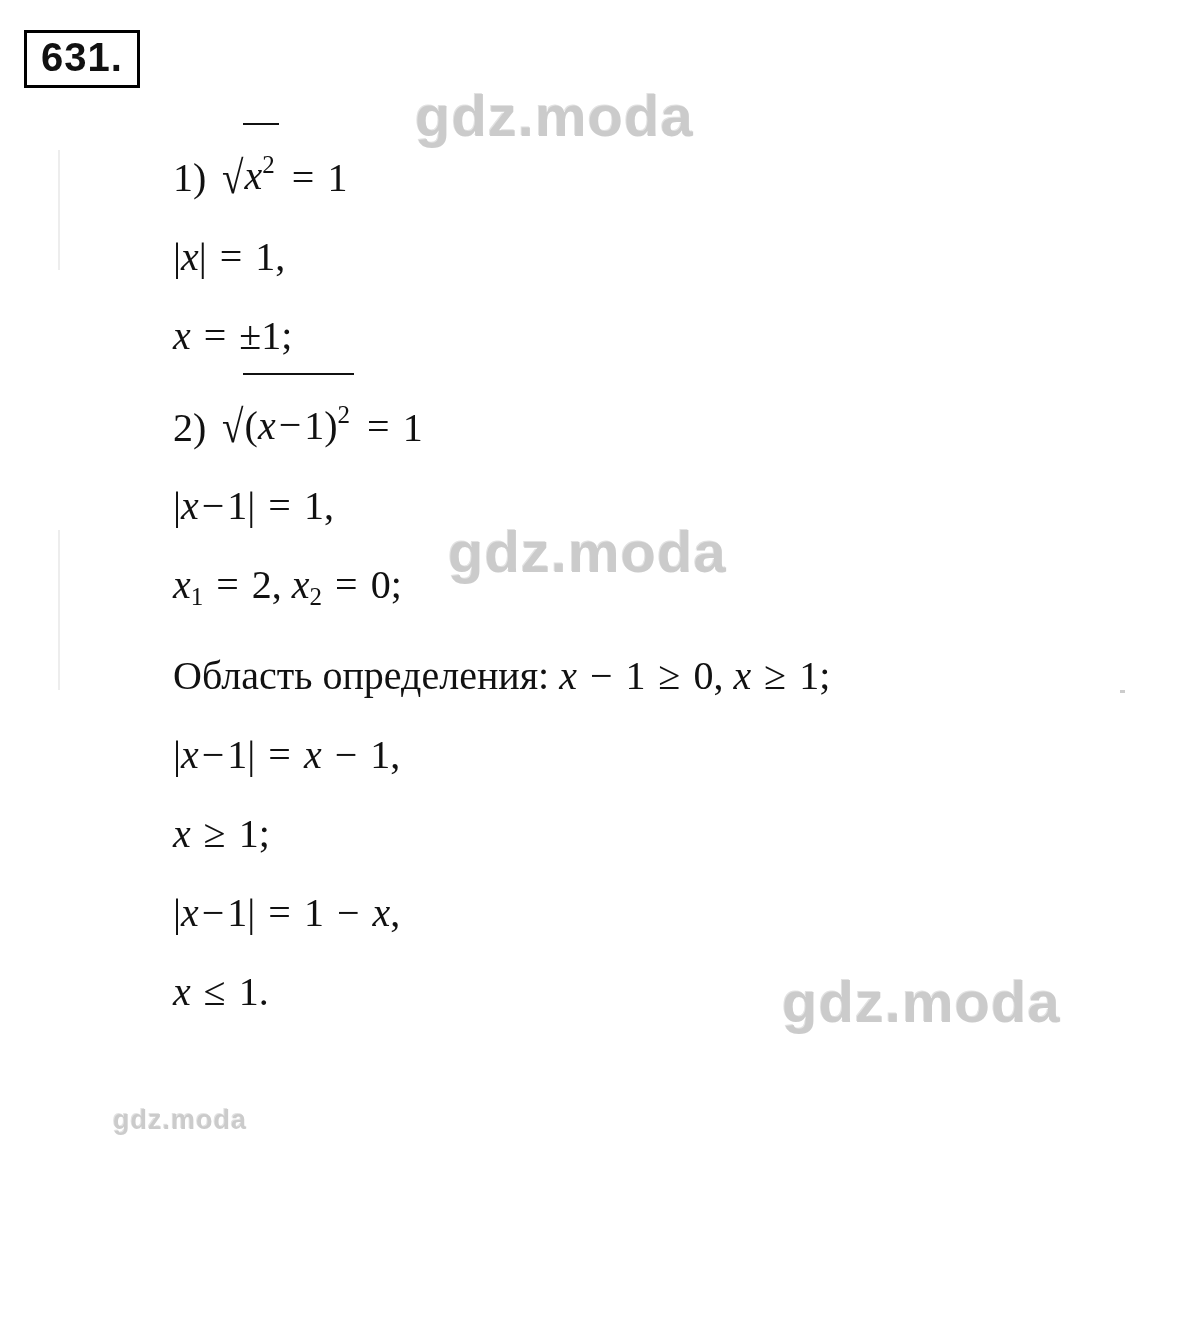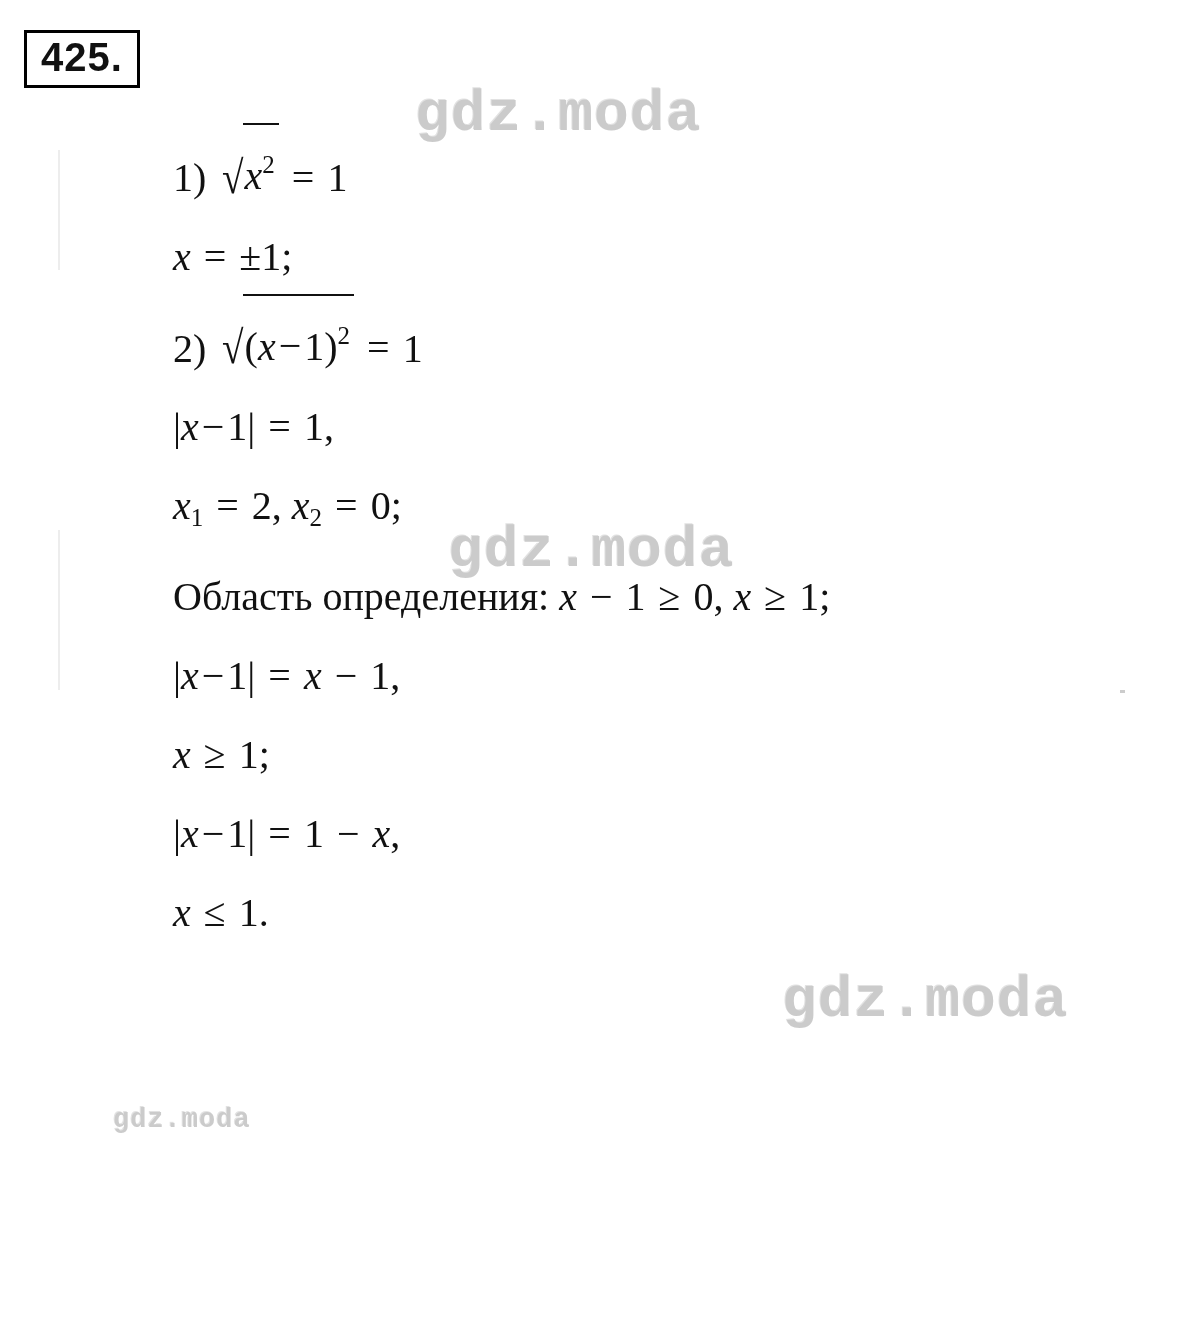--- a/index.html
+++ b/index.html
@@ -75,21 +75,21 @@
     border-top: 2px solid #111;
     padding: 0 4px 0 2px;
     margin-left: -3px;
     position: relative;
     top: -2px;
   }
 
   
   .wm {
     position: absolute;
-    font-family: Liberation Mono, monospace;
+    font-family: Liberation Sans, sans-serif;
     font-weight: bold;
     color: #b8b8b8;
     opacity: 0.72;
     letter-spacing: 1px;
     text-shadow: 1px 1px 0 #ffffff, -1px -1px 0 #d8d8d8;
     pointer-events: none;
     user-select: none;
   }
   #wm-1 { left: 415px; top: 82px;  font-size: 58px; }
   #wm-2 { left: 448px; top: 518px; font-size: 58px; }
@@ -101,21 +101,21 @@
     position: absolute;
     background: #ededed;
   }
   #artifact-1 { left: 58px; top: 150px; width: 2px; height: 120px; }
   #artifact-2 { left: 58px; top: 530px; width: 2px; height: 160px; }
   #artifact-3 { left: 1120px; top: 690px; width: 5px; height: 3px; background:#cccccc; }
 </style>
 </head>
 <body>
 
-<div id="exercise-number">425.</div>
+<div id="exercise-number">631.</div>
 
 <div class="artifact" id="artifact-1"></div>
 <div class="artifact" id="artifact-2"></div>
 <div class="artifact" id="artifact-3"></div>
 
 <div class="wm" id="wm-1">gdz.moda</div>
 <div class="wm" id="wm-2">gdz.moda</div>
 <div class="wm" id="wm-3">gdz.moda</div>
 <div class="wm" id="wm-4">gdz.moda</div>
 
@@ -123,20 +123,25 @@
 
   <div class="line">
     <span class="num">1)</span>
     <span class="rad">
       <span class="sign">√</span><span class="body"><span class="it">x</span><span class="sup">2</span></span>
     </span>
     <span class="op">=</span>
     <span class="num">1</span>
   </div>
 
+  <div class="line">
+    <span class="num">|</span><span class="it">x</span><span class="num">|</span>
+    <span class="op">=</span>
+    <span class="num">1</span><span class="num">,</span>
+  </div>
 
   <div class="line">
     <span class="it">x</span>
     <span class="op">=</span>
     <span class="num">±</span><span class="num">1</span><span class="num">;</span>
   </div>
 
   <div class="line">
     <span class="num">2)</span>
     <span class="rad">

